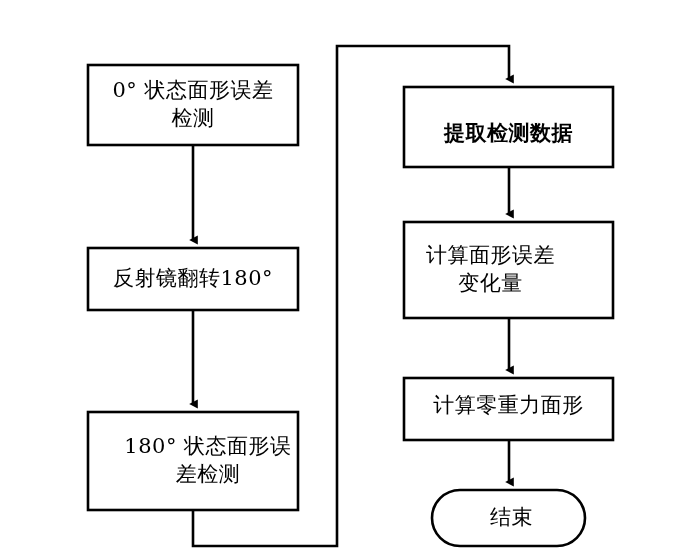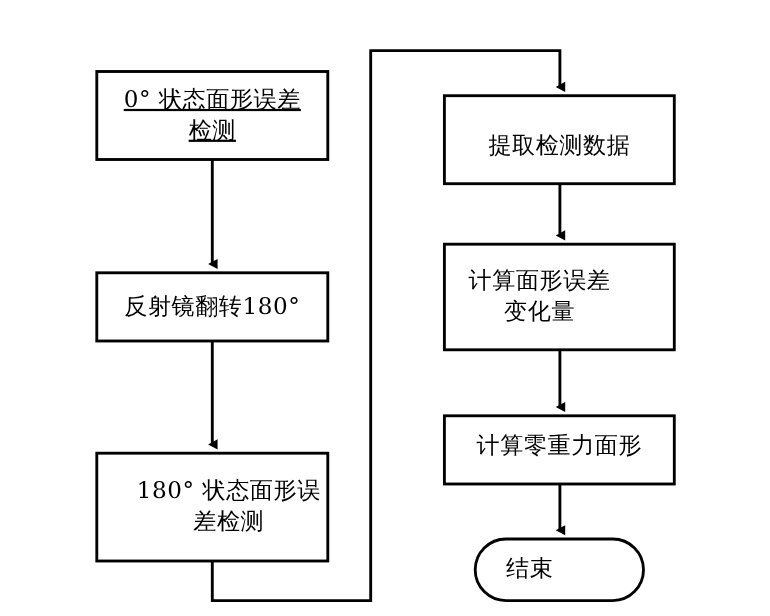--- a/index.html
+++ b/index.html
@@ -80,30 +80,30 @@
       <path d="M193,510 L193,546 L337,546 L337,46 L509,46 L509,79" marker-end="url(#arrowhead)"></path>
 
       <path d="M509,167 L509,214" marker-end="url(#arrowhead)"></path>
 
       <path d="M509,318 L509,370" marker-end="url(#arrowhead)"></path>
 
       <path d="M509,440 L509,482" marker-end="url(#arrowhead)"></path>
     </g>
   </svg>
 
-  <div class="node-label" style="left:88px; top:65px; width:210px; height:80px;text-decoration:underline;">0° 状态面形误差
+  <div class="node-label" style="left:88px; top:65px; width:210px; height:80px;">0° 状态面形误差
 检测</div>
 
   <div class="node-label" style="left:88px; top:248px; width:210px; height:62px;text-align:right;">反射镜翻转180°</div>
 
   <div class="node-label" style="left:88px; top:412px; width:240px; height:98px;">180° 状态面形误
 差检测</div>
 
-  <div class="node-label" style="left:404px; top:87px; width:209px; height:92px;">提取检测数据</div>
+  <div class="node-label" style="left:404px; top:87px; width:209px; height:92px;font-weight:bold;">提取检测数据</div>
 
   <div class="node-label" style="left:404px; top:222px; width:173px; height:96px;">计算面形误差
 变化量</div>
 
   <div class="node-label" style="left:404px; top:378px; width:209px; height:56px;">计算零重力面形</div>
 
-  <div class="node-label terminal-label" style="left:419px; top:490px; width:125px; height:56px;">结束</div>
+  <div class="node-label terminal-label" style="left:449px; top:490px; width:125px; height:56px;">结束</div>
 
 </div>
 
 </body></html>

